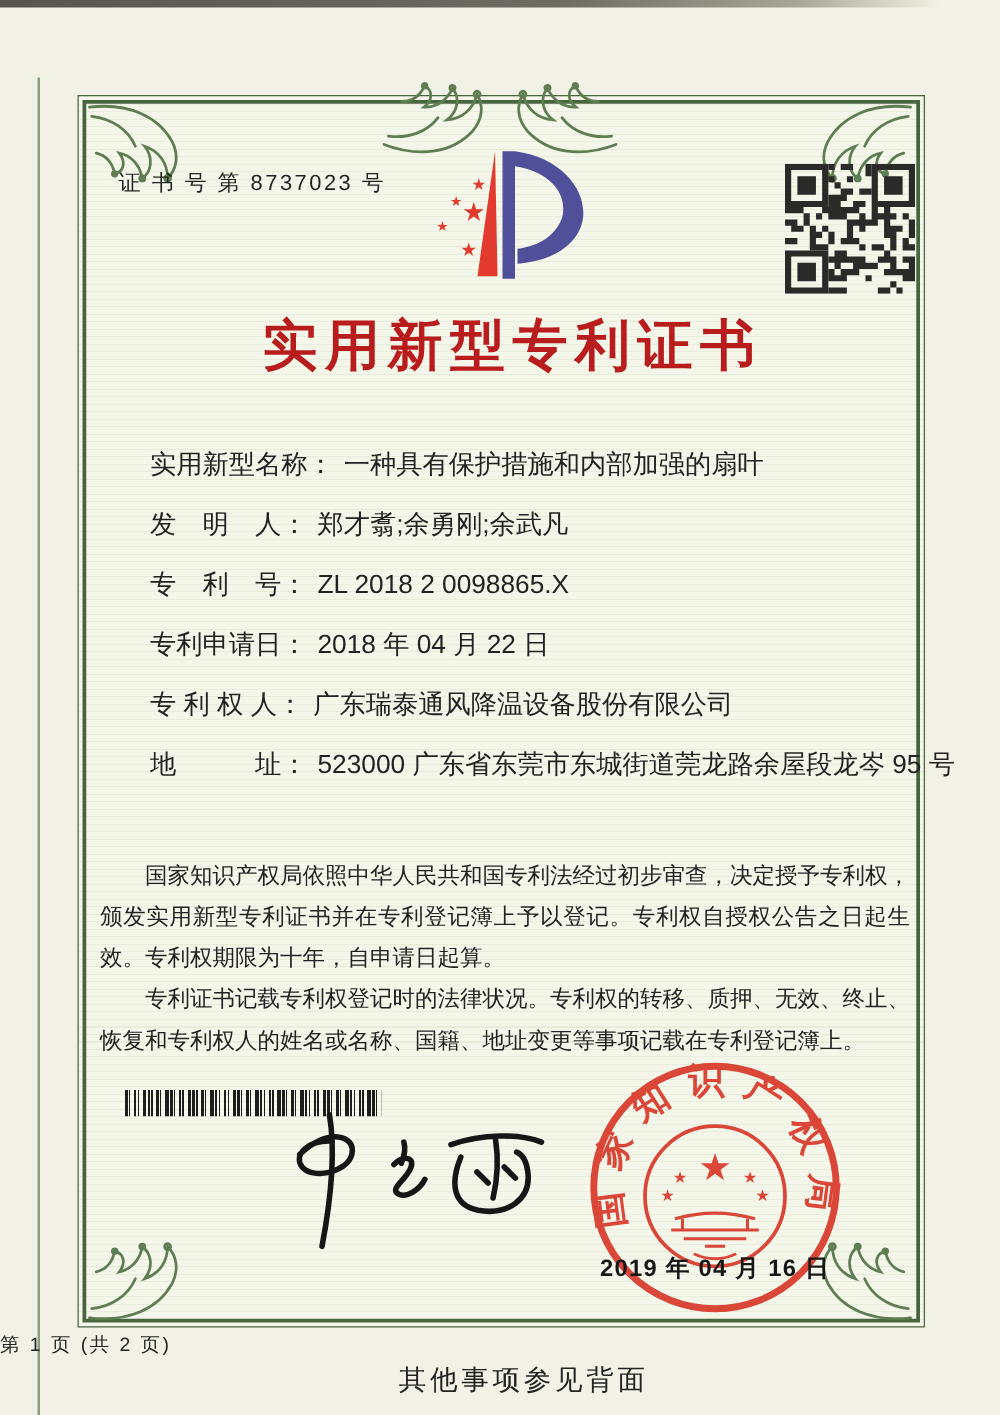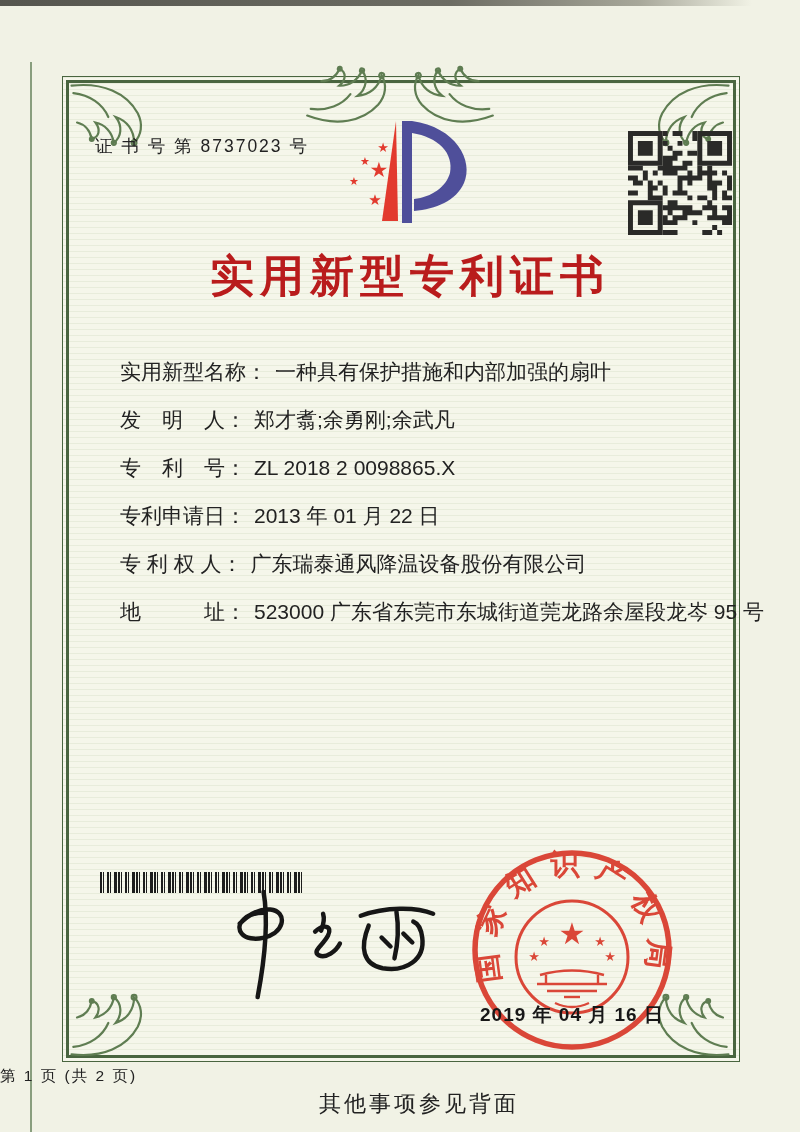--- a/index.html
+++ b/index.html
@@ -117,25 +117,29 @@
       <path d="M14 0h7v7h-7z M15 1h5v5h-5z M16 2h3v3h-3z" fill="#2a2a28" fill-rule="evenodd"></path>
       <path d="M0 14h7v7h-7z M1 15h5v5h-5z M2 16h3v3h-3z" fill="#2a2a28" fill-rule="evenodd"></path>
     </svg>
 
   <div class="title">实用新型专利证书</div>
 
   <div class="fields">
     <div class="frow"><span>实用新型名称：</span><span class="val">一种具有保护措施和内部加强的扇叶</span></div>
     <div class="frow"><span>发　明　人：</span><span class="val">郑才翥;余勇刚;余武凡</span></div>
     <div class="frow"><span>专　利　号：</span><span class="val">ZL 2018 2 0098865.X</span></div>
-    <div class="frow"><span>专利申请日：</span><span class="val">2013 年 01 月 22 日</span></div>
+    <div class="frow"><span>专利申请日：</span><span class="val">2018 年 04 月 22 日</span></div>
     <div class="frow"><span>专 利 权 人：</span><span class="val">广东瑞泰通风降温设备股份有限公司</span></div>
     <div class="frow"><span>地　　　址：</span><span class="val">523000 广东省东莞市东城街道莞龙路余屋段龙岑 95 号</span></div>
   </div>
 
+  <div class="paras">
+    <p>国家知识产权局依照中华人民共和国专利法经过初步审查，决定授予专利权，颁发实用新型专利证书并在专利登记簿上予以登记。专利权自授权公告之日起生效。专利权期限为十年，自申请日起算。</p>
+    <p>专利证书记载专利权登记时的法律状况。专利权的转移、质押、无效、终止、恢复和专利权人的姓名或名称、国籍、地址变更等事项记载在专利登记簿上。</p>
+  </div>
 
   <div class="barcode"></div>
 
 
   <svg class="sig-script" viewBox="0 0 240 115">
     <g fill="none" stroke="#161616" stroke-width="4.5" stroke-linecap="round">
       <path d="M28,38 C50,16 74,22 70,38 C66,53 38,58 30,48 C22,38 36,26 54,27"></path>
       <path d="M52,6 C57,35 53,75 46,112"></path>
       <path d="M112,28 C114,34 112,40 110,45"></path>
       <path d="M104,46 C112,38 122,40 117,50 C112,60 100,66 108,70 C115,73 125,66 129,58"></path>

